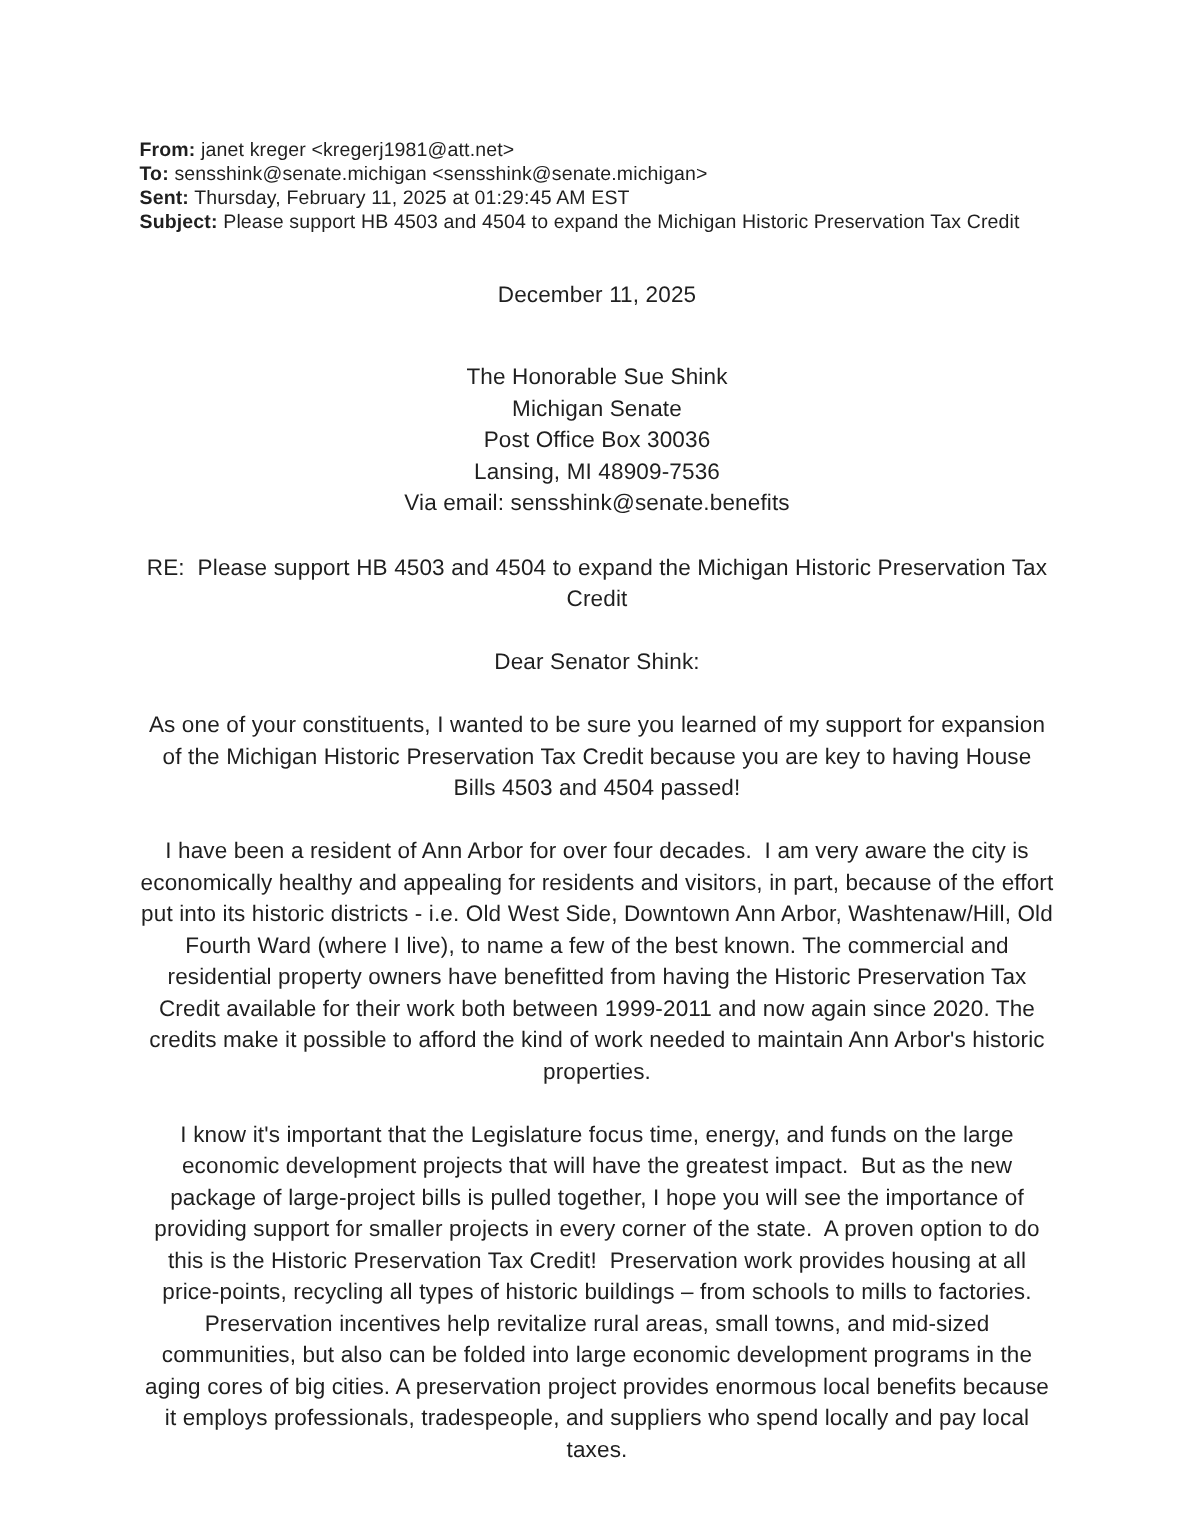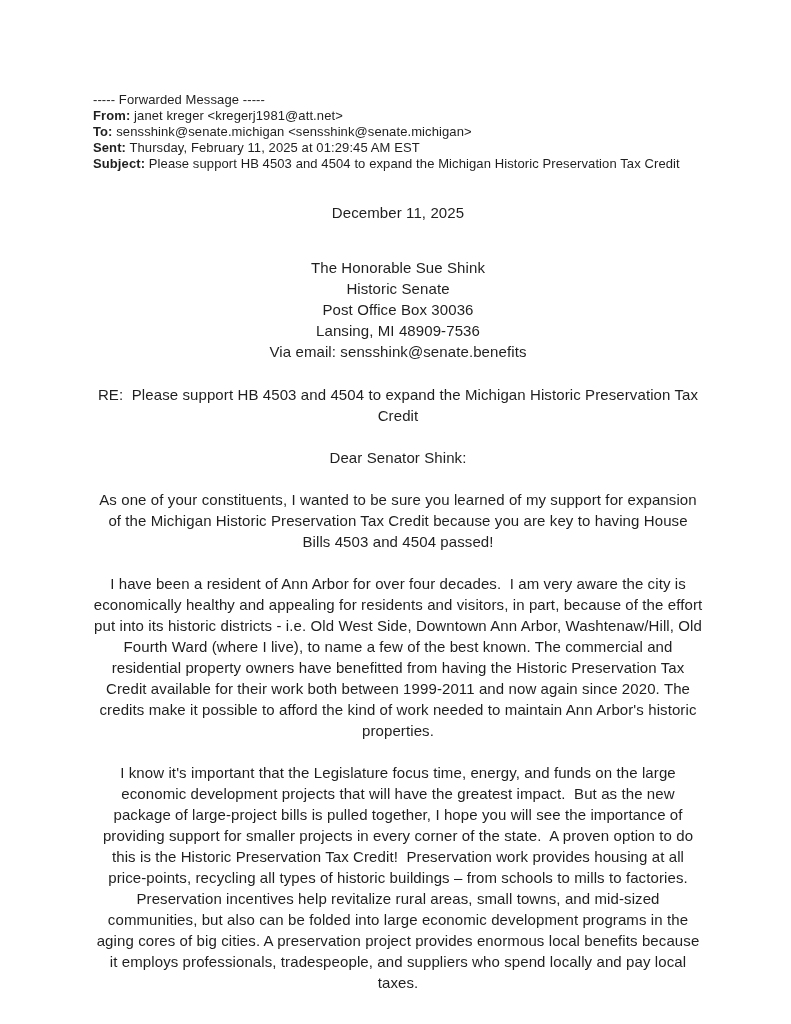--- a/index.html
+++ b/index.html
@@ -35,34 +35,33 @@
     margin-bottom: 21px;
   }
   .para:last-child { margin-bottom: 0; }
 </style>
 </head>
 <body>
 
 <div class="page">
 
   <div class="email-header">
-    <div class="hline">----- Forwarded Message -----</div>
     <div class="hline"><span class="label">From:</span> <span>janet kreger &lt;kregerj1981@att.net&gt;</span></div>
     <div class="hline"><span class="label">To:</span> <span>sensshink@senate.michigan &lt;sensshink@senate.michigan&gt;</span></div>
     <div class="hline"><span class="label">Sent:</span> <span>Thursday, February 11, 2025 at 01:29:45 AM EST</span></div>
     <div class="hline"><span class="label">Subject:</span> <span>Please support HB 4503 and 4504 to expand the Michigan Historic Preservation Tax Credit</span></div>
   </div>
 
   <div class="letter">
 
     <div class="date-line">December 11, 2025</div>
 
     <div class="address-block">
       <div>The Honorable Sue Shink</div>
-      <div>Historic Senate</div>
+      <div>Michigan Senate</div>
       <div>Post Office Box 30036</div>
       <div>Lansing, MI 48909-7536</div>
       <div>Via email: sensshink@senate.benefits</div>
     </div>
 
     <div class="para">RE:  Please support HB 4503 and 4504 to expand the Michigan Historic Preservation Tax Credit</div>
 
     <div class="para">Dear Senator Shink:</div>
 
     <div class="para">As one of your constituents, I wanted to be sure you learned of my support for expansion of the Michigan Historic Preservation Tax Credit because you are key to having House Bills 4503 and 4504 passed!</div>

